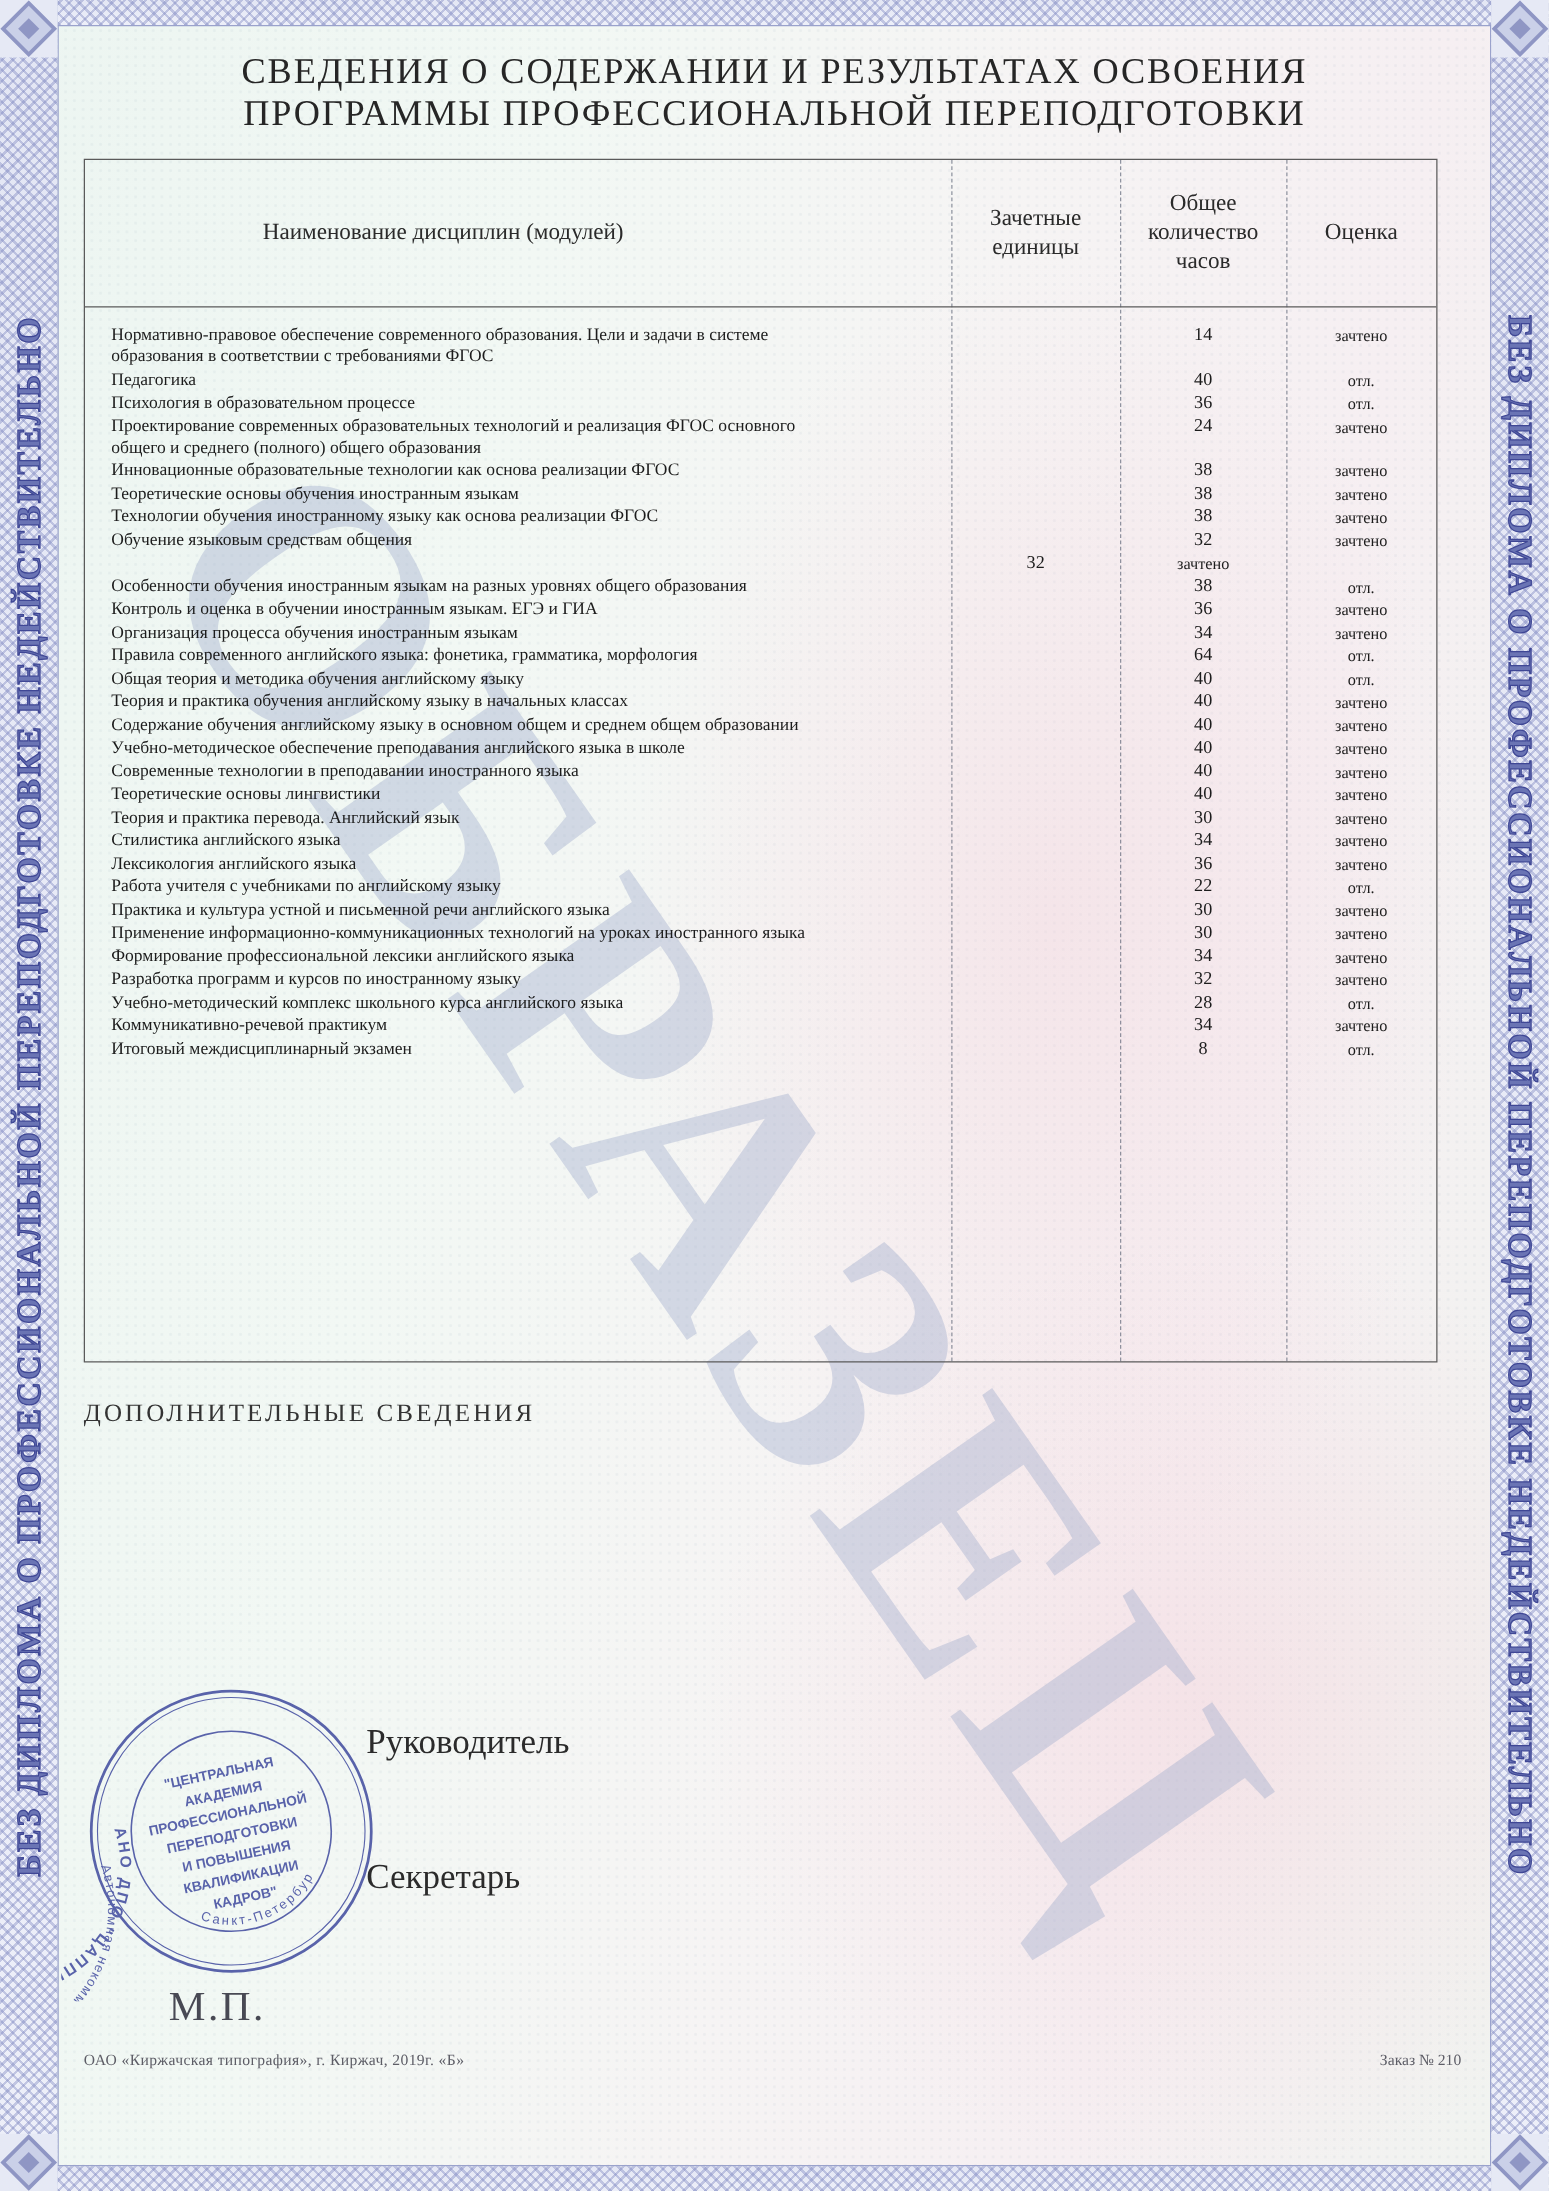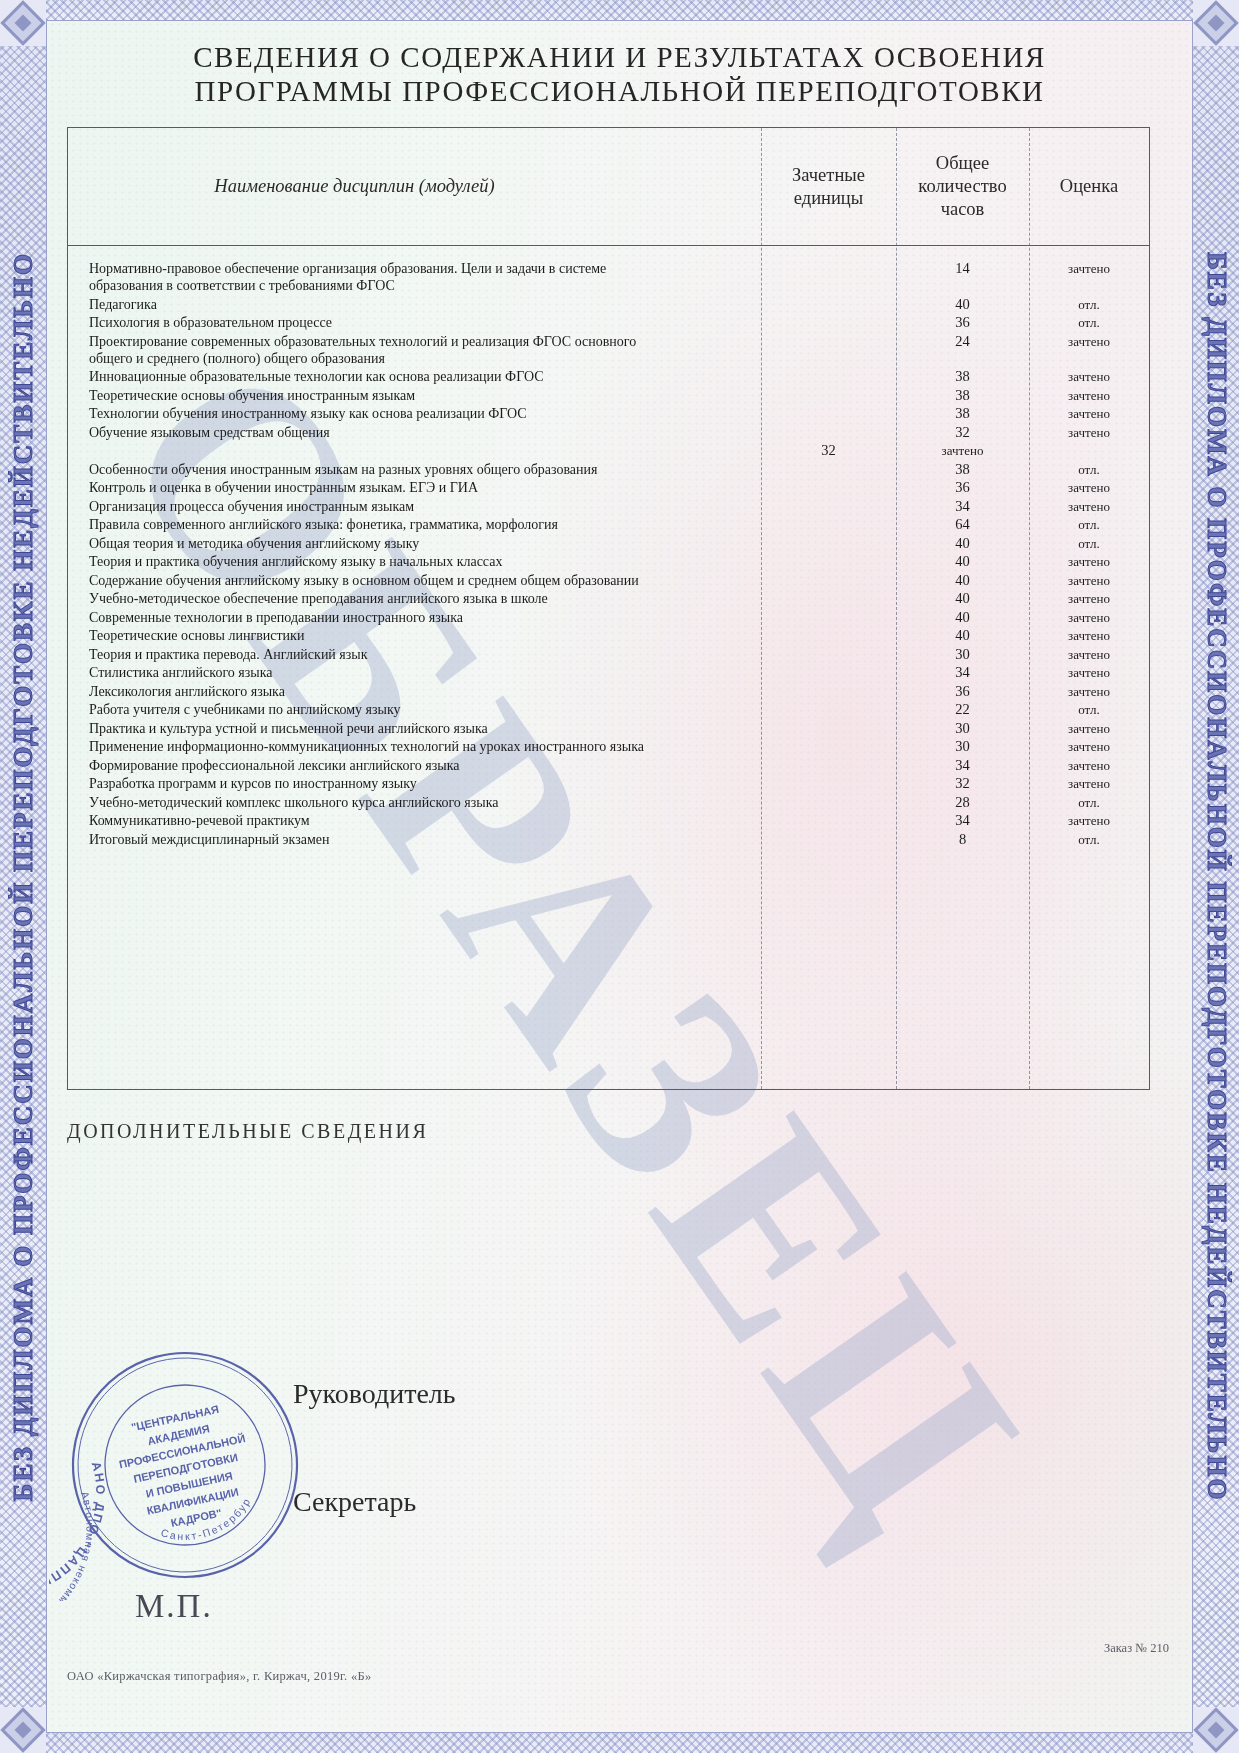--- a/index.html
+++ b/index.html
@@ -47,38 +47,38 @@
   .title{position:absolute;left:46px;right:46px;top:40px;text-align:center;
     font-size:29px;letter-spacing:1.5px;color:#262626;line-height:34px;}
 
   .tbl{position:absolute;left:67px;top:127px;width:1083px;height:963px;
     border:1.5px solid #5a5a5a;box-sizing:border-box;}
   .vline{position:absolute;top:0;bottom:0;width:0;border-left:1px dashed rgba(75,85,105,0.6);}
   .vl1{left:693px}.vl2{left:828px}.vl3{left:961px}
   .thead{position:absolute;left:0;top:0;width:100%;height:118px;border-bottom:1.5px solid #5a5a5a;
     box-sizing:border-box;display:grid;grid-template-columns:693px 135px 133px 1fr;align-items:center;}
   .thead div{text-align:center;font-size:18.5px;line-height:23px;color:#2a2a2a;}
-  .th-name{padding-right:120px;font-style:italic;}
+  .th-name{padding-right:120px;}
   .tbody{position:absolute;left:0;top:118px;width:100%;padding-top:14px;}
   .trow{display:grid;grid-template-columns:693px 135px 133px 1fr;align-items:start;margin-bottom:1.5px;}
   .c-name{padding-left:21px;padding-right:100px;font-size:14px;line-height:17px;}
   .c-credits{text-align:center;font-size:14px;line-height:17px;}
   .c-hours{text-align:center;font-size:14.5px;line-height:17px;}
   .c-grade{text-align:center;font-size:13px;line-height:17px;}
 
   .addl{position:absolute;left:67px;top:1120px;font-size:20px;letter-spacing:2.5px;color:#333;}
   .sig-head{position:absolute;left:293px;top:1378px;font-size:28px;color:#2b2b2b;}
   .sig-sec{position:absolute;left:293px;top:1486px;font-size:28px;color:#2b2b2b;}
   .mp{position:absolute;left:135px;top:1588px;font-size:33px;color:rgba(42,42,55,0.85);letter-spacing:2px;}
 
   .seal{position:absolute;left:49px;top:1329px;width:272px;height:272px;opacity:0.9;}
   .seal .sc{fill:none;stroke:#4953a3;}
   .seal text{fill:#4953a3;font-family:"Liberation Sans",sans-serif;}
 
-  .footer-left{position:absolute;left:67px;top:1641px;font-size:12.5px;color:#5d5d66;letter-spacing:0.3px;margin-top:28px;}
+  .footer-left{position:absolute;left:67px;top:1641px;font-size:12.5px;color:#5d5d66;letter-spacing:0.3px;}
   .footer-right{position:absolute;right:70px;top:1641px;font-size:12.5px;color:#5d5d66;margin-left:36px;}
 </style>
 </head>
 <body>
 
 <div class="page">
   <div class="texture"></div>
   <div class="wash1"></div>
   <div class="wash2"></div>
 
@@ -108,21 +108,21 @@
       <div class="vline vl2"></div>
       <div class="vline vl3"></div>
       <div class="thead">
         <div class="th-name">Наименование дисциплин (модулей)</div>
         <div>Зачетные единицы</div>
         <div>Общее количество часов</div>
         <div>Оценка</div>
       </div>
       <div class="tbody">
   <div class="trow">
-    <div class="c-name">Нормативно-правовое обеспечение организация образования. Цели и задачи в системе образования в соответствии с требованиями ФГОС</div>
+    <div class="c-name">Нормативно-правовое обеспечение современного образования. Цели и задачи в системе образования в соответствии с требованиями ФГОС</div>
     <div class="c-credits"></div>
     <div class="c-hours">14</div>
     <div class="c-grade">зачтено</div>
   </div>
 
   <div class="trow">
     <div class="c-name">Педагогика</div>
     <div class="c-credits"></div>
     <div class="c-hours">40</div>
     <div class="c-grade">отл.</div>

